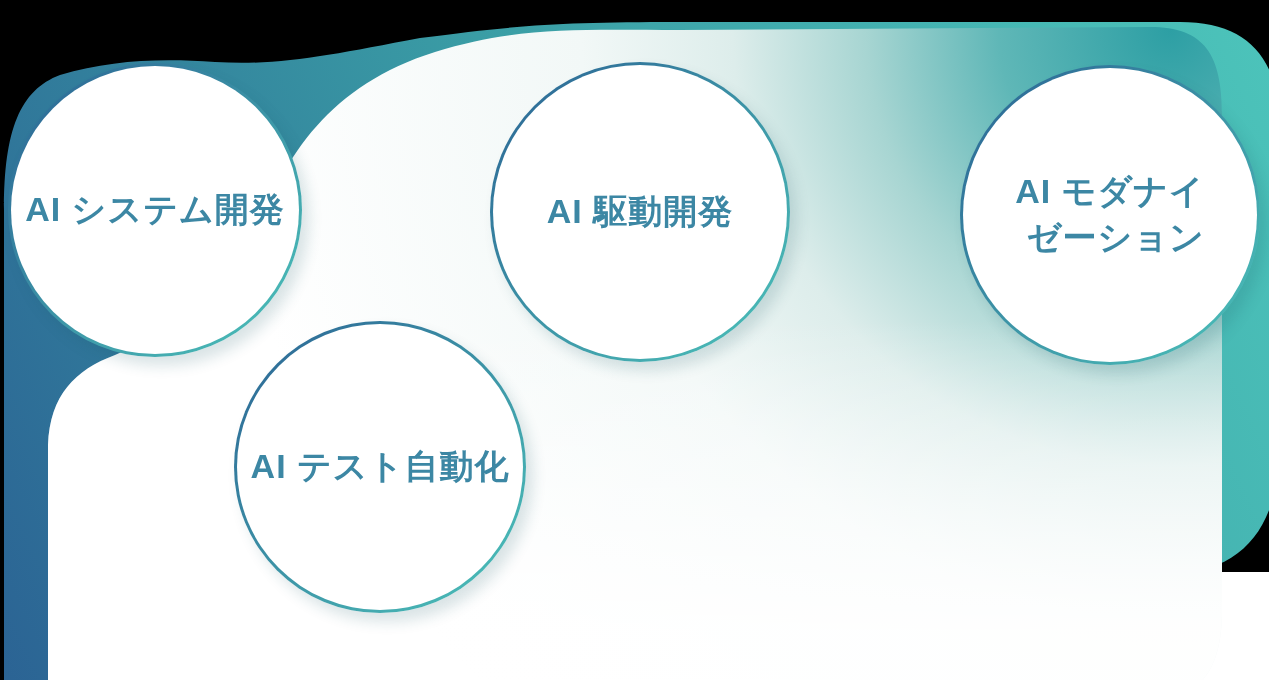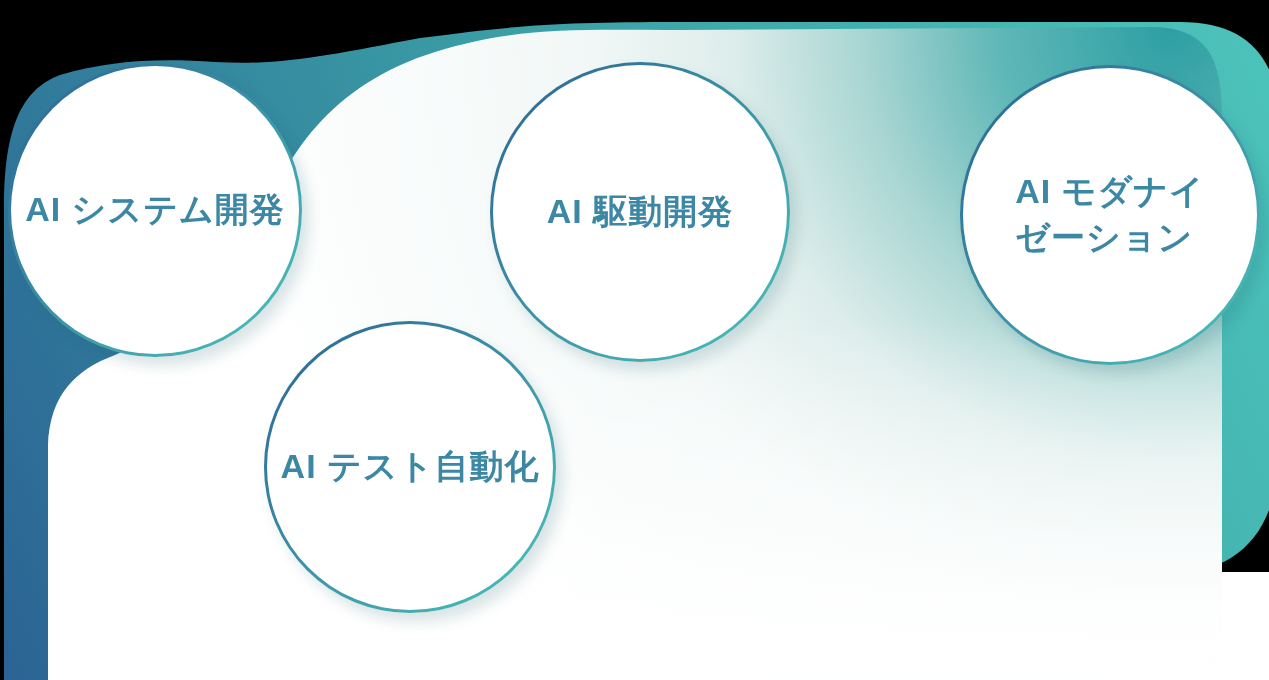--- a/index.html
+++ b/index.html
@@ -22,30 +22,30 @@
     content:'';
     position:absolute;inset:3px;
     background:#ffffff;border-radius:50%;
   }
   .circle .label{
     position:relative;z-index:1;
     color:#3C87A4;
     font-weight:bold;
     font-size:34px;
     letter-spacing:1px;
-    text-align:left;
+    text-align:right;
     line-height:1.35;
     white-space:nowrap;
   }
   .circle .label span{display:block;}
   
   #circle-1{left:8px;  top:63px;  width:294px;height:294px;}
   #circle-2{left:490px;top:62px;  width:300px;height:300px;}
   #circle-3{left:960px;top:65px;  width:300px;height:300px;}
-  #circle-4{left:264px;top:321px; width:292px;height:292px;}
+  #circle-4{left:234px;top:321px; width:292px;height:292px;}
   #circle-5{left:728px;top:319px; width:294px;height:294px;}
 </style>
 </head>
 <body>
 
 <div id="stage">
 
   <svg id="blob-art" width="1269" height="680" viewBox="0 0 1269 680" xmlns="http://www.w3.org/2000/svg">
     <defs>
       <linearGradient id="backGrad" gradientUnits="userSpaceOnUse" x1="0" y1="680" x2="1280" y2="80">

